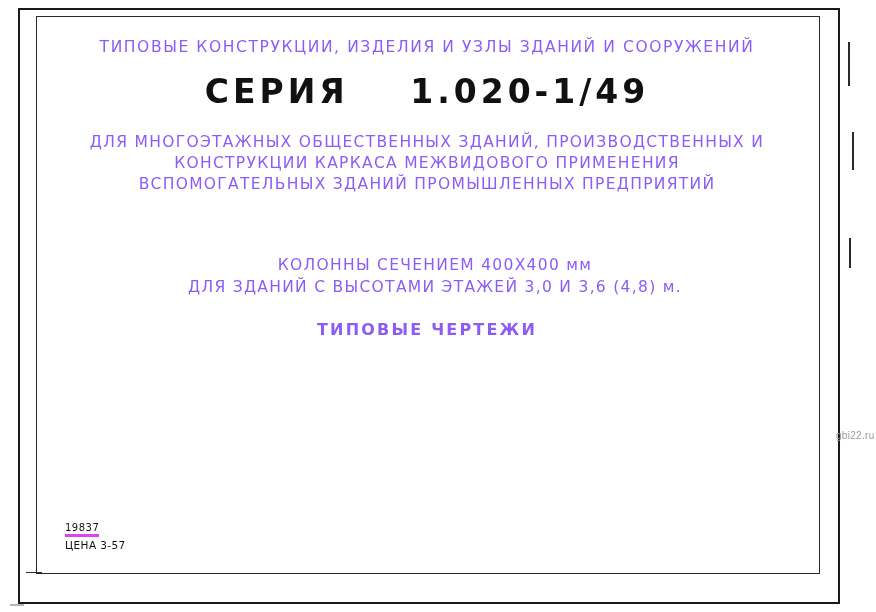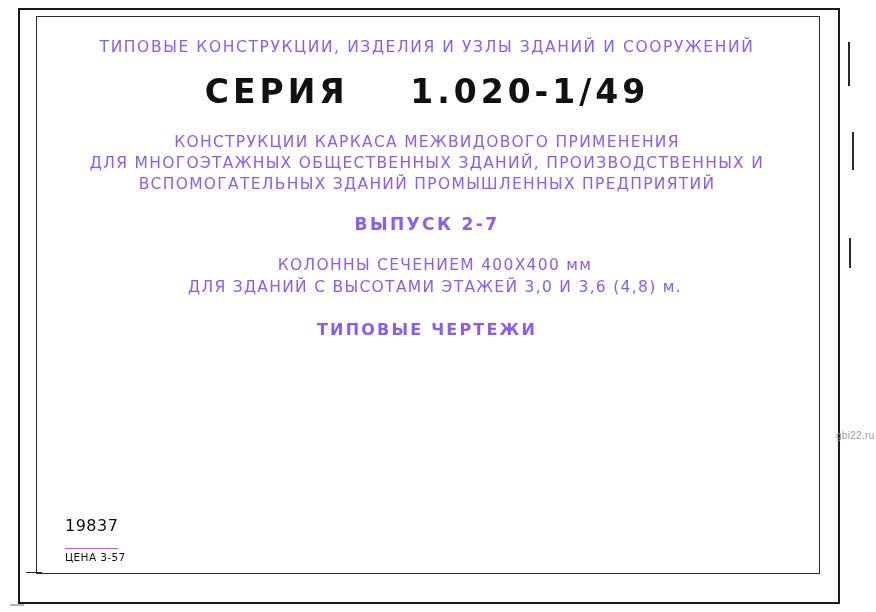--- a/index.html
+++ b/index.html
@@ -134,25 +134,25 @@
 
   
   .stamp {
     position: absolute;
     left: 25px;
     top: 498px;
     text-align: left;
     line-height: 12px;
   }
   .stamp .code {
-    font-size: 16px;
+    font-size: 10px;
     letter-spacing: .5px;
-    border-bottom: 1px solid #d946ef;
+    border-bottom: 3px solid #d946ef;
     display: inline-block;
-    padding-bottom: 16px;
+    padding-bottom: 0;
   }
   .stamp .price {
     font-size: 10.5px;
     letter-spacing: .4px;
     margin-top: 2px;
   }
 
   
   .watermark {
     position: absolute;
@@ -181,26 +181,25 @@
   <div class="content">
 
     <div class="line top-title">ТИПОВЫЕ КОНСТРУКЦИИ, ИЗДЕЛИЯ И УЗЛЫ ЗДАНИЙ И СООРУЖЕНИЙ</div>
 
     <div class="series-row">
       <span class="s-label">СЕРИЯ</span>
       <span>1.020-1/49</span>
     </div>
 
     <div class="sub1">
+      <div class="line">ДЛЯ МНОГОЭТАЖНЫХ ОБЩЕСТВЕННЫХ ЗДАНИЙ, ПРОИЗВОДСТВЕННЫХ И</div>
       <div class="line">КОНСТРУКЦИИ КАРКАСА МЕЖВИДОВОГО ПРИМЕНЕНИЯ</div>
-      <div class="line">ДЛЯ МНОГОЭТАЖНЫХ ОБЩЕСТВЕННЫХ ЗДАНИЙ, ПРОИЗВОДСТВЕННЫХ И</div>
       <div class="line">ВСПОМОГАТЕЛЬНЫХ ЗДАНИЙ ПРОМЫШЛЕННЫХ ПРЕДПРИЯТИЙ</div>
     </div>
 
-    <div class="line issue">ВЫПУСК 2-7</div>
 
     <div class="cols">
       <div class="line">КОЛОННЫ СЕЧЕНИЕМ 400Х400 мм</div>
       <div class="line">ДЛЯ ЗДАНИЙ С ВЫСОТАМИ ЭТАЖЕЙ 3,0 И 3,6 (4,8) м.</div>
     </div>
 
     <div class="line working">ТИПОВЫЕ ЧЕРТЕЖИ</div>
 
     <div class="stamp">
       <div class="code">19837</div>

